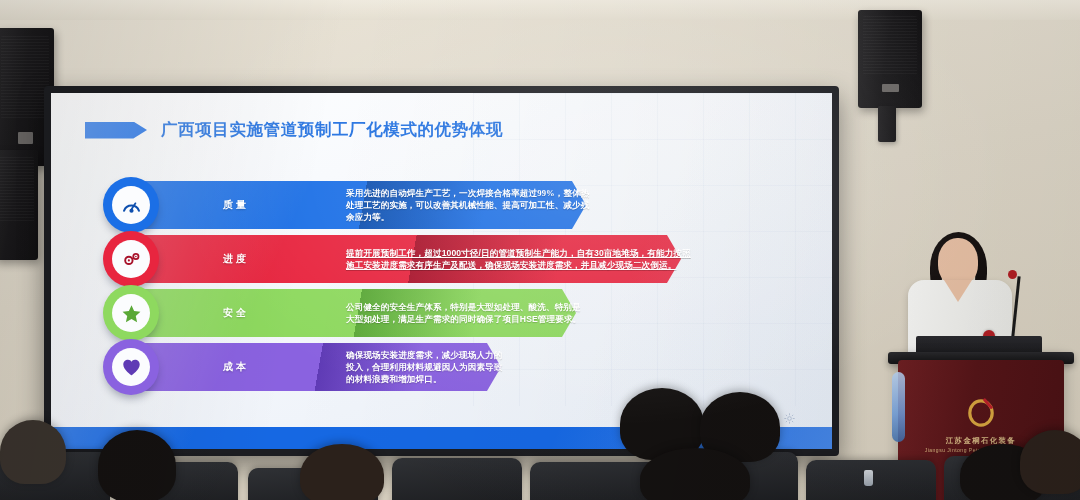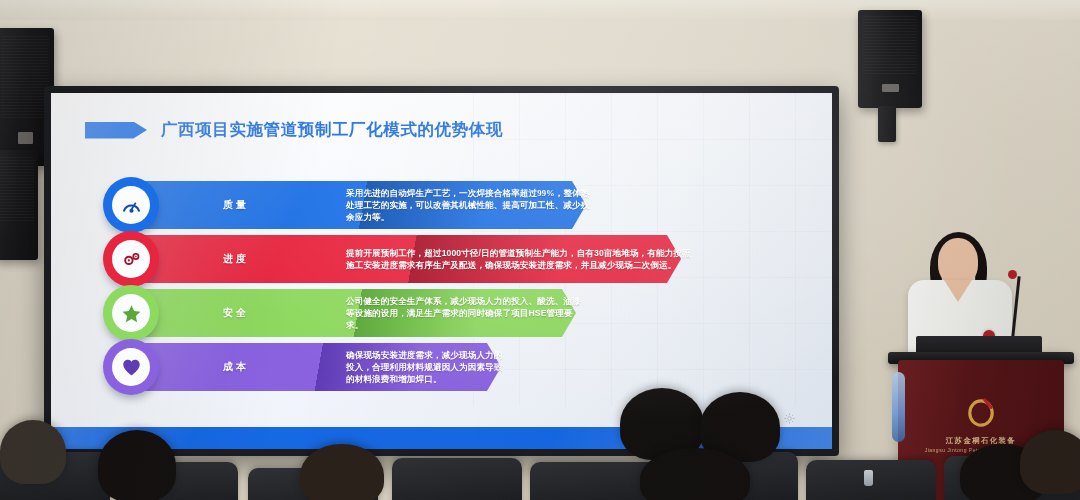--- a/index.html
+++ b/index.html
@@ -338,33 +338,33 @@
               <div class="label-circle-inner">
                 <svg viewBox="0 0 24 24">
                   <circle cx="9" cy="13" r="4.2" fill="none" stroke="#a8122a" stroke-width="2.2"></circle>
                   <circle cx="9" cy="13" r="1.2" fill="#a8122a"></circle>
                   <circle cx="17" cy="8.5" r="3" fill="none" stroke="#a8122a" stroke-width="2"></circle>
                   <circle cx="17" cy="8.5" r="0.9" fill="#a8122a"></circle>
                 </svg>
               </div>
             </div>
             <div class="row-label">进度</div>
-            <div class="row-text" style="width:345px;">提前开展预制工作，超过1000寸径/日的管道预制生产能力，自有30亩地堆场，有能力按照施工安装进度需求有序生产及配送，确保现场安装进度需求，并且减少现场二次倒运。</div>
+            <div class="row-text" style="width:345px;text-decoration:underline;">提前开展预制工作，超过1000寸径/日的管道预制生产能力，自有30亩地堆场，有能力按照施工安装进度需求有序生产及配送，确保现场安装进度需求，并且减少现场二次倒运。</div>
           </div>
           <div class="row">
             <div class="band" style="width:455px; background:linear-gradient(100deg,#8ed95f 0%,#8ed95f 52%,#5aa837 52%,#8ed95f 78%,#8ed95f 100%);"></div>
             <div class="label-circle-outer" style="background:#8ed95f;">
               <div class="label-circle-inner">
                 <svg viewBox="0 0 24 24">
                   <path d="M12 2.5 L15 9.2 L22.2 10 L16.9 14.9 L18.4 22 L12 18.4 L5.6 22 L7.1 14.9 L1.8 10 L9 9.2 Z" fill="#5aa837"></path>
                 </svg>
               </div>
             </div>
             <div class="row-label">安全</div>
-            <div class="row-text" style="width:240px;">公司健全的安全生产体系，减少现场人力的投入、酸洗、油漆等设施的设用，满足生产需求的同时确保了项目HSE管理要求。</div>
+            <div class="row-text" style="width:240px;">公司健全的安全生产体系，特别是大型如处理、酸洗、特别是大型如处理，满足生产需求的同时确保了项目HSE管理要求。</div>
           </div>
           <div class="row">
             <div class="band" style="width:380px; background:linear-gradient(100deg,#8a62e0 0%,#8a62e0 52%,#5f3bb5 52%,#8a62e0 78%,#8a62e0 100%);"></div>
             <div class="label-circle-outer" style="background:#8a62e0;">
               <div class="label-circle-inner">
                 <svg viewBox="0 0 24 24">
                   <path d="M12 21 C12 21 2.6 14.6 2.6 8.6 C2.6 5.5 5 3.2 8 3.2 C10 3.2 11.3 4.3 12 5.4 C12.7 4.3 14 3.2 16 3.2 C19 3.2 21.4 5.5 21.4 8.6 C21.4 14.6 12 21 12 21 Z" fill="#5f3bb5"></path>
                 </svg>
               </div>
             </div>

